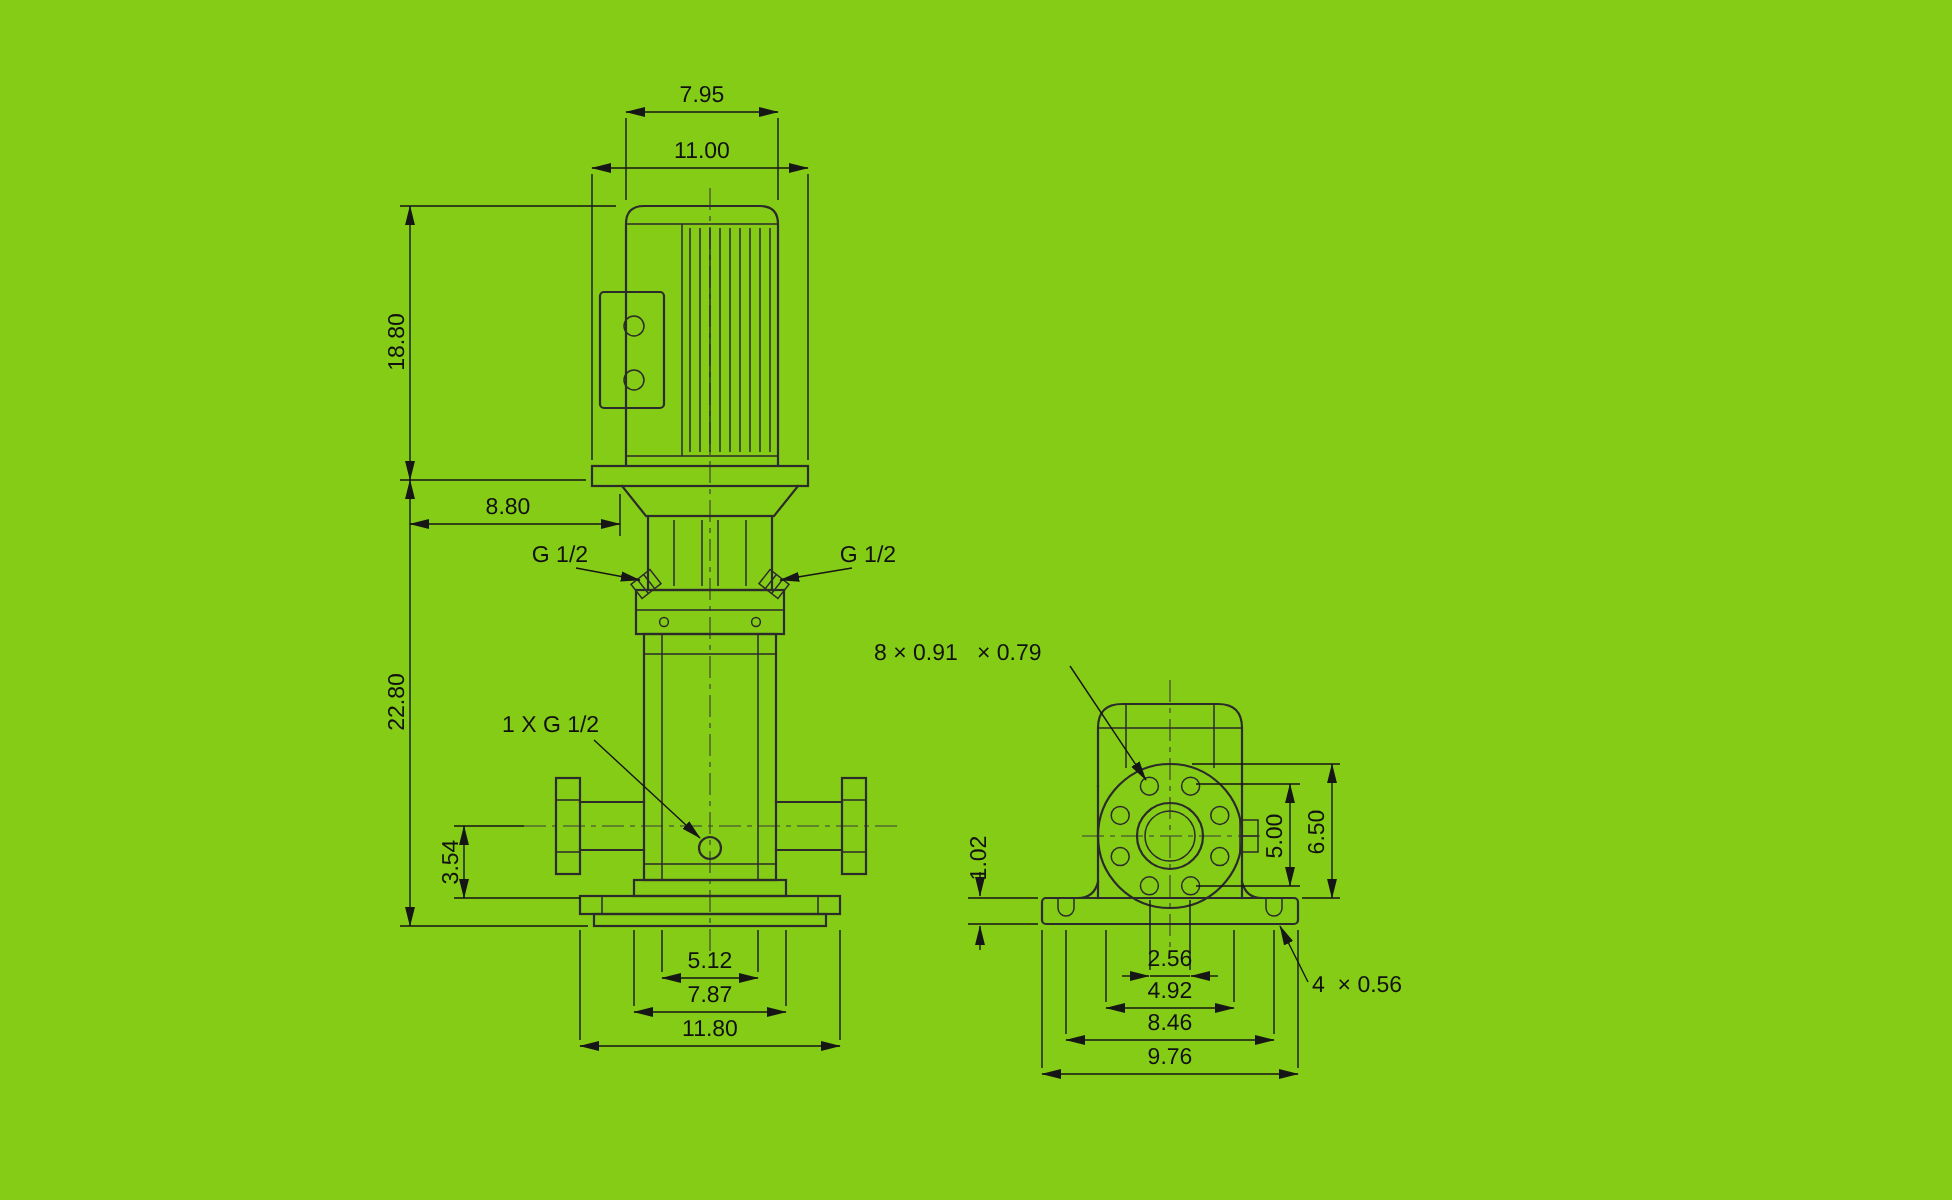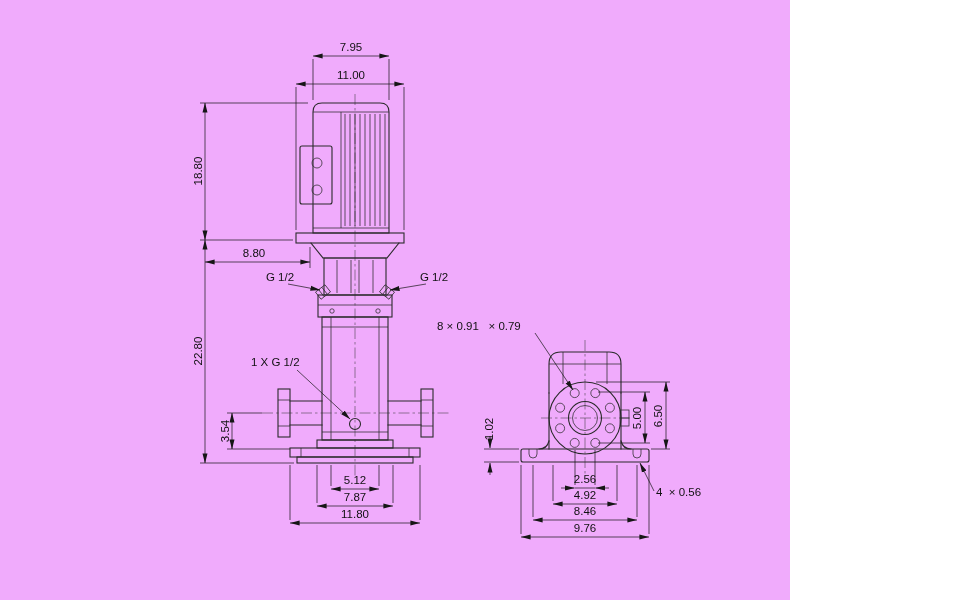--- a/index.html
+++ b/index.html
@@ -1,16 +1,16 @@
 <!DOCTYPE html>
 <html><head>
 <meta charset="utf-8">
 <style>
   html,body{margin:0;padding:0;background:#fff}
-  .canvas{width:790px;height:600px;background:#f0abfc;position:relative;overflow:hidden;font-family:"Liberation Sans",sans-serif}
+  .canvas{width:976px;height:600px;background:#84cc16;position:relative;overflow:hidden;font-family:"Liberation Sans",sans-serif}
   svg{position:absolute;left:0;top:0}
   svg text{font-family:"Liberation Sans",sans-serif;font-size:11.5px;fill:#111;stroke:none}
   .o{fill:none;stroke:#2b2b2b;stroke-width:1.1;stroke-linecap:square}
   .o2{fill:none;stroke:#2b2b2b;stroke-width:0.75}
   .d{fill:none;stroke:#161616;stroke-width:0.7}
   .c{fill:none;stroke:#3a3a3a;stroke-width:0.55;stroke-dasharray:11 3 2.5 3}
 </style>
 </head>
 <body>
 

